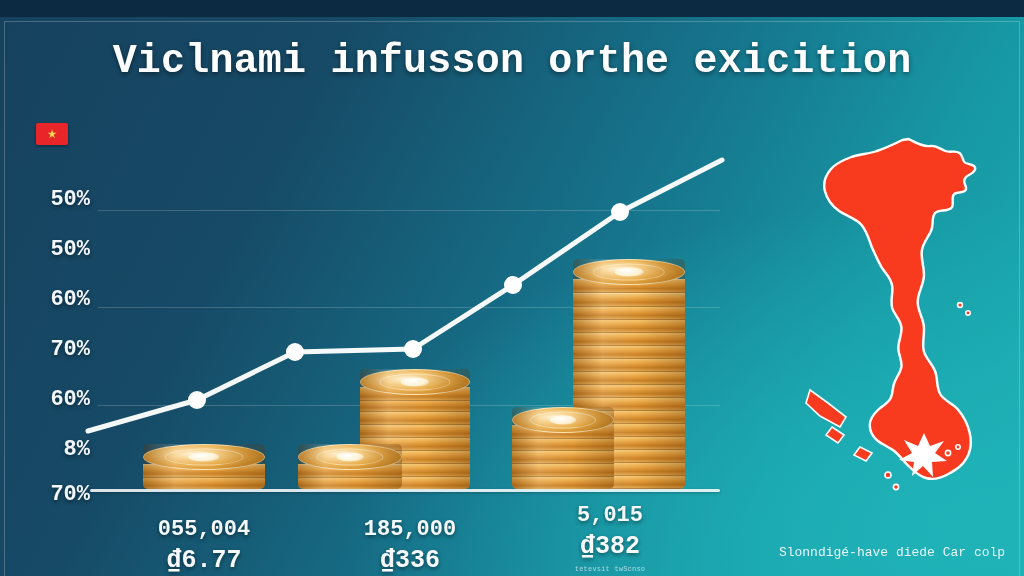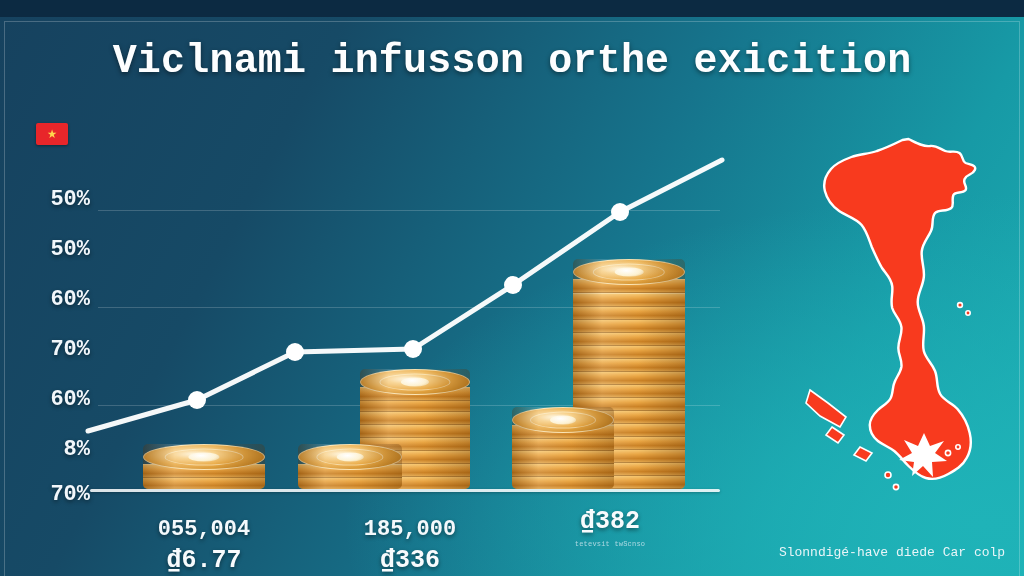--- a/index.html
+++ b/index.html
@@ -232,20 +232,21 @@
       <div class="xbig">055,004</div>
       <div class="xsub">₫6.77</div>
       <div class="xtiny">Stocials labsion</div>
     </div>
     <div class="xgroup" style="left:330px;top:500px;width:160px">
       <div class="xbig">185,000</div>
       <div class="xsub">₫336</div>
       <div class="xtiny">Maumo scomar</div>
     </div>
     <div class="xgroup" style="left:530px;top:486px;width:160px">
+      <div class="xbig">5,015</div>
       <div class="xsub">₫382</div>
       <div class="xtiny">tetevsit twScnso</div>
     </div>
   </div>
 
   <svg id="map" viewBox="0 0 250 398">
     <g stroke="#ffffff" stroke-width="2.4" stroke-linejoin="round">
       <path fill="#f83a1e" d="
         M126,4 C134,8 140,12 147,11 C153,10 157,14 162,16 C167,18 172,15 176,18
         C180,21 178,26 182,28 C187,30 193,30 191,35 C189,40 183,39 181,44

